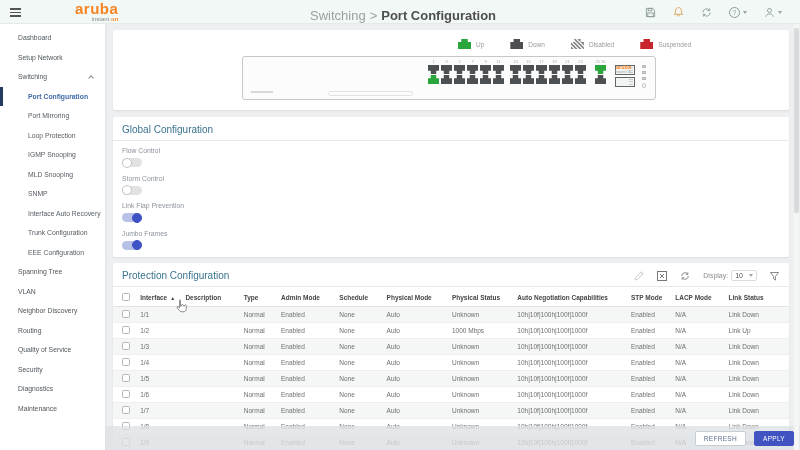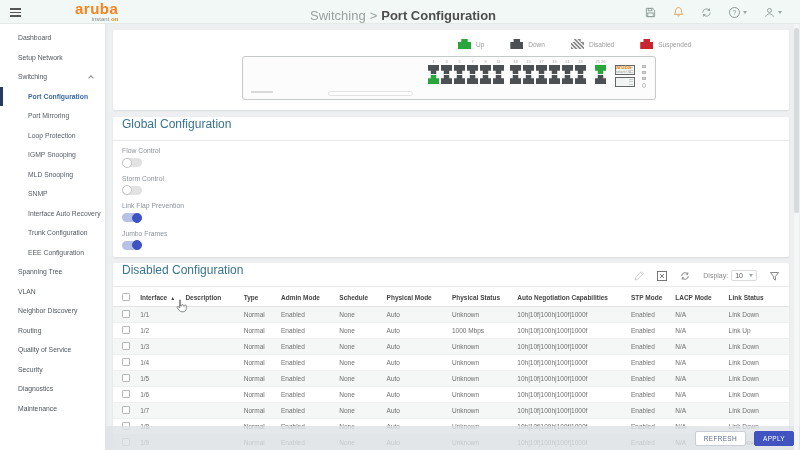--- a/index.html
+++ b/index.html
@@ -59,21 +59,21 @@
   .sfp { width:20px; height:10px; border:1px solid #63676a; background:#f2f3f3; margin-bottom:2px; position:relative; }
   .sfp::after { content:""; position:absolute; right:1px; top:1px; bottom:1px; width:4px; background:repeating-linear-gradient(0deg,#c9cccc 0 1px,#f2f3f3 1px 2.5px); }
   #sw-brand { position:absolute; right:24px; top:7px; text-align:right; }
   .sw-aruba { font-size:5.5px; font-weight:700; color:#f5831f; line-height:6px; }
   .sw-sub { font-size:3.5px; color:#9aa5a5; line-height:5px; }
   #sw-leds { position:absolute; right:9px; top:8px; display:flex; flex-direction:column; gap:3px; align-items:center; }
   .led { width:4px; height:3px; background:#d0d3d3; border:.5px solid #b5b8b8; }
   .pwr { width:4.5px; height:4.5px; border:1px solid #c0c3c3; border-radius:50%; }
 
   
-  .sec-title { position:absolute; left:9px; top:0; font-size:12px; color:#3a7390; }
+  .sec-title { position:absolute; left:9px; top:7px; font-size:10px; color:#3a7390; }
   .sec-div { position:absolute; left:0; top:23px; width:100%; height:1px; background:#e9e9e9; }
 
   
   #global-toggles { position:absolute; left:9px; top:29px; }
   .tg-row { height:27.5px; }
   .tg-label { font-size:6.8px; color:#8d949b; height:10px; line-height:10px; }
   .tg { width:20px; height:9px; border-radius:5px; background:#e2e2e2; position:relative; margin-top:2px; cursor:pointer; }
   .tg .knob { position:absolute; left:0; top:-.5px; width:10px; height:10px; border-radius:50%; background:#fff; border:1px solid #c4c4c4; }
   .tg.on { background:#b7c0e6; }
   .tg.on .knob { left:auto; right:0; background:#3d52c4; border-color:#3d52c4; }
@@ -350,21 +350,21 @@
         <div class="tg-row">
           <div class="tg-label">Jumbo Frames</div>
           <div class="tg on">
             <span class="knob"></span>
           </div>
         </div>
       </div>
   </div>
 
   <div class="card" id="card-iface">
-    <div class="sec-title">Disabled Configuration</div>
+    <div class="sec-title">Protection Configuration</div>
     <div class="toolbar">
       <span>
         <svg width="10" height="10" viewBox="0 0 10 10" fill="none" stroke="#cdcdcd">
             <path d="M1 9l.7-2.6L7.4.7l1.9 1.9L3.6 8.3z"></path>
             <path d="M6.5 1.6l1.9 1.9"></path>
           </svg>
       </span>
       <span>
         <svg width="10" height="10" viewBox="0 0 10 10" fill="none" stroke="#777">
             <rect x="0.5" y="0.5" width="9" height="9"></rect>

